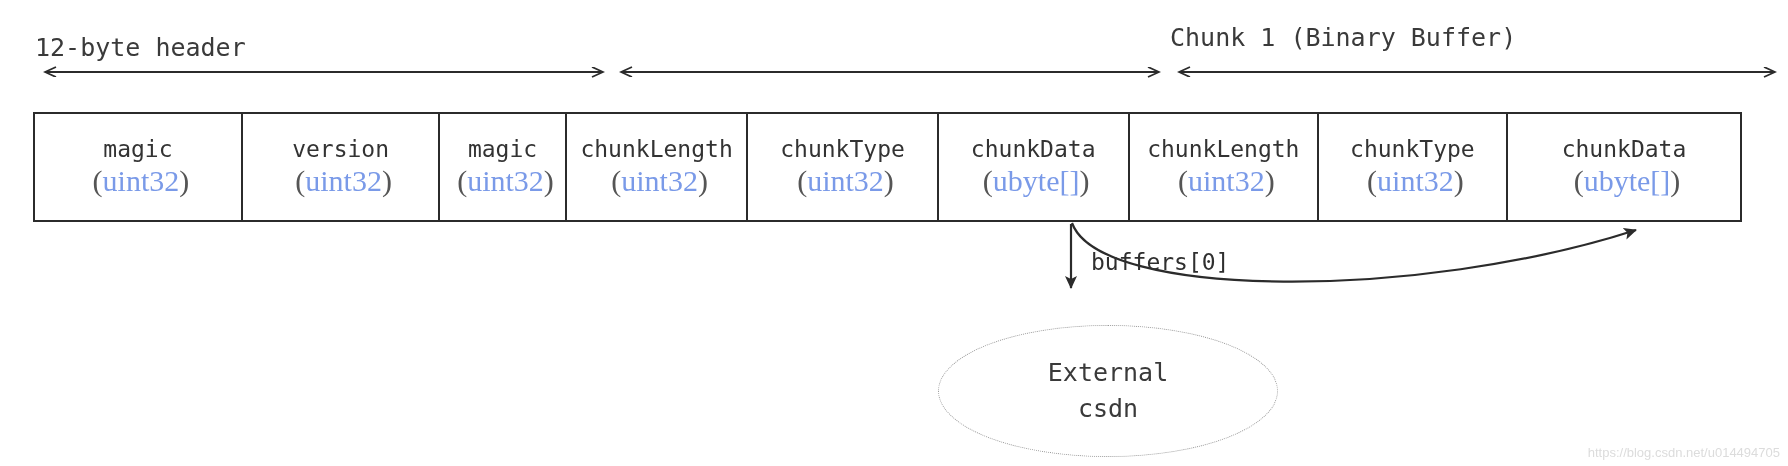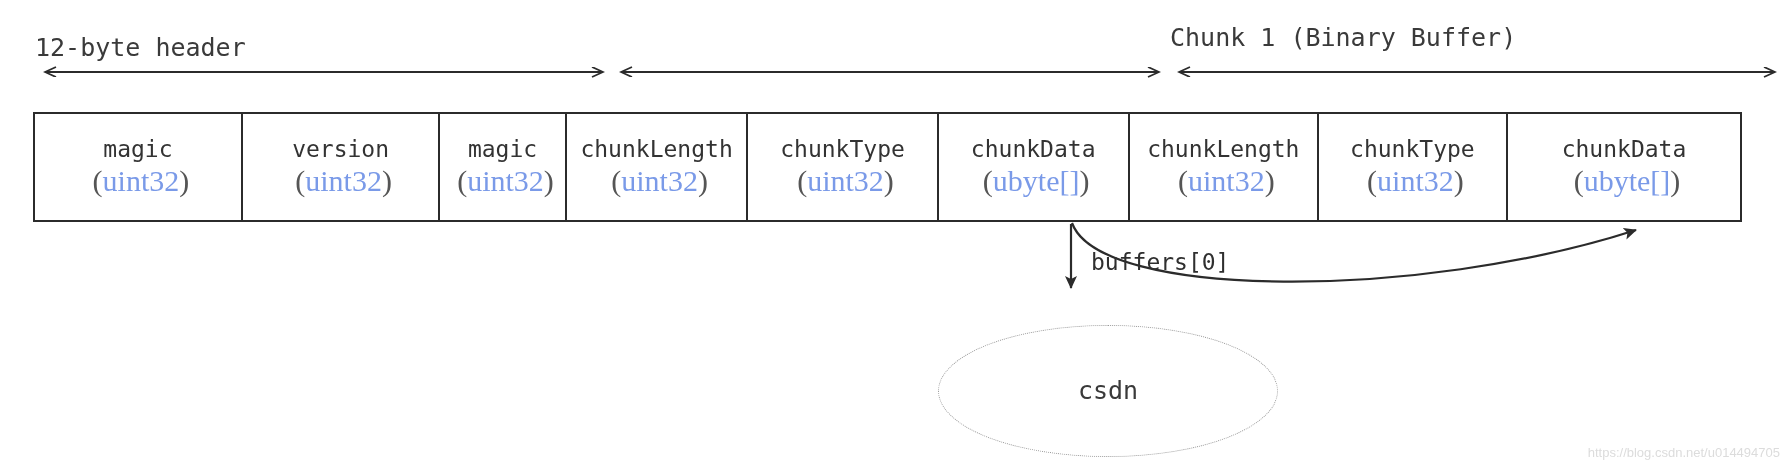--- a/index.html
+++ b/index.html
@@ -225,18 +225,19 @@
           <span class="cell-type"><span>(</span><span class="t">ubyte[]</span><span>)</span></span>
         </div>
       </td>
     </tr>
   </tbody>
     </table>
 
   <div class="edge-label" style="left:1091px; top:249px;">buffers[0]</div>
 
   <div id="external-node">
+    <span class="line">External</span>
     <span class="line">csdn</span>
   </div>
 
   <div id="watermark">https://blog.csdn.net/u014494705</div>
 
 </div>
 
 </body></html>

